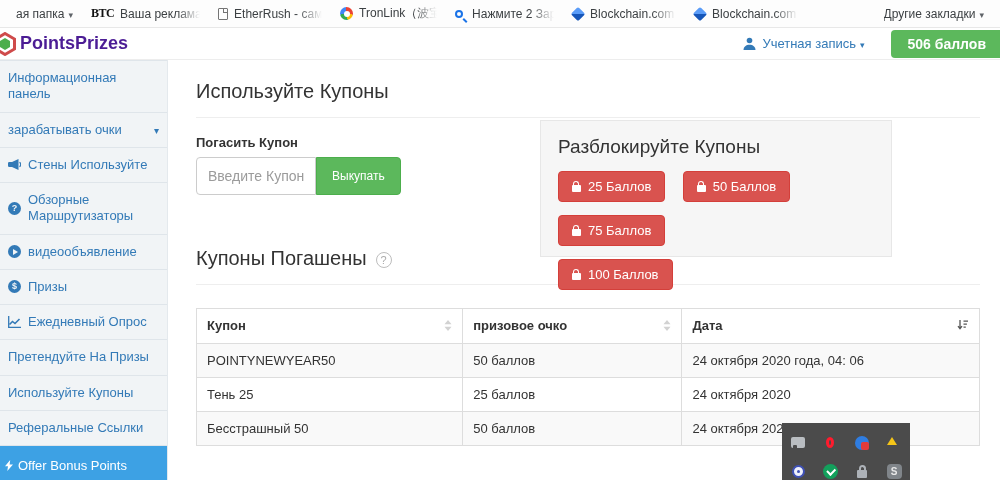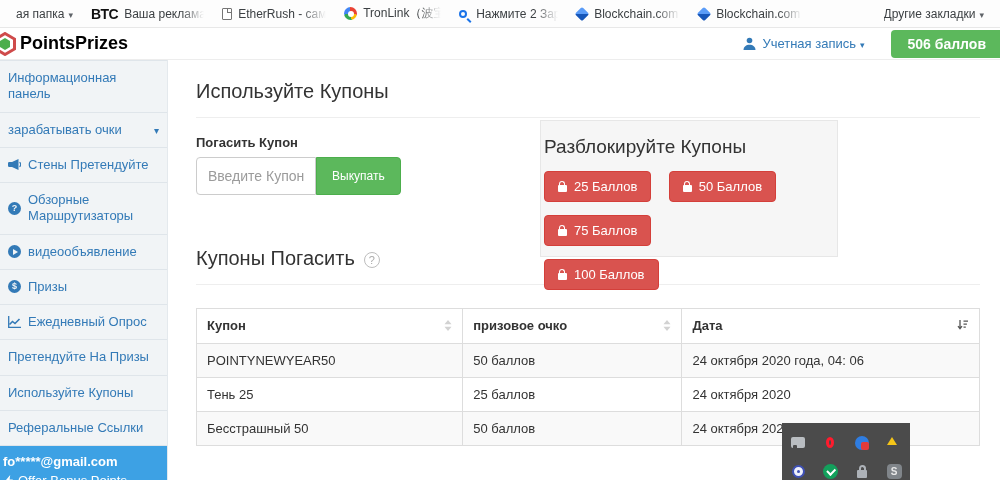--- a/index.html
+++ b/index.html
@@ -10,36 +10,36 @@
   .bmbar { position:absolute; top:0; left:0; right:0; height:28px; background:#fdfdfd;
            border-bottom:1px solid #e8e8e8; display:flex; align-items:center;
            padding:0 16px; gap:18px; font-size:12px; color:#3c4043; }
   .bm { display:flex; align-items:center; gap:6px; white-space:nowrap; cursor:pointer; }
   .bm-label { overflow:hidden; }
   .fade { -webkit-mask-image:linear-gradient(90deg,#000 72%,transparent);
           mask-image:linear-gradient(90deg,#000 72%,transparent); }
   .w80{max-width:80px}.w88{max-width:88px}.w78{max-width:78px}.w82{max-width:82px}.w86{max-width:86px}
   .caret::after { content:"▾"; font-size:9px; color:#5f6368; margin-left:4px; }
   .bm-spacer { flex:1; }
-  .icon-btc { font-weight:bold; font-size:14px; letter-spacing:-0.5px; color:#111; }
+  .icon-btc { font-weight:bold; font-size:12px; letter-spacing:-0.5px; color:#111;font-family:Liberation Serif, serif; }
   .icon-page { width:10px; height:12px; border:1.3px solid #757575; border-radius:1px; background:#fff; position:relative; }
   .icon-page::after { content:""; position:absolute; top:0; right:0; width:3px; height:3px; background:#fdfdfd; border-left:1.3px solid #757575; border-bottom:1.3px solid #757575; }
   .icon-tronlink { width:13px; height:13px; border-radius:50%;
       background:conic-gradient(#ea4335 0 100deg,#fbbc05 100deg 170deg,#34a853 170deg 260deg,#4285f4 260deg 360deg); position:relative; }
   .icon-tronlink::after { content:""; position:absolute; inset:3.5px; background:#fff; border-radius:50%; }
   .icon-search { width:8px; height:8px; border:2px solid #1a73e8; border-radius:50%; position:relative; margin-right:3px; }
   .icon-search::after { content:""; position:absolute; width:2px; height:5px; background:#1a73e8; transform:rotate(-45deg); left:7px; top:6px; }
   .icon-blockchain { width:12px; height:12px; transform:rotate(45deg) scale(.85);
       background:linear-gradient(135deg,#5a9cf8 50%,#1656b9 50%); border-radius:2px; }
 
   
   .appheader { position:absolute; top:28px; left:0; right:0; height:32px; background:#fff;
                display:flex; align-items:center; border-bottom:1px solid #ededed; }
   .logo { display:flex; align-items:center; margin-left:-7px; cursor:pointer; }
-  .brand { font-size:18px; font-weight:bold; color:#000000; margin-left:3px; }
+  .brand { font-size:18px; font-weight:bold; color:#4c1d95; margin-left:3px; }
   .hspacer { flex:1; }
   .account { display:flex; align-items:center; gap:6px; color:#337ab7; font-size:13px; cursor:pointer; }
   .account .caret::after{ color:#337ab7; }
   .points-badge { background:#5cb85c; color:#fff; font-weight:bold; font-size:14px;
                   padding:6px 17px; border-radius:4px; margin-left:26px; margin-right:-3px; cursor:pointer; }
 
   
   .sidebar { position:absolute; top:60px; left:0; width:168px; bottom:0; background:#f1f4f6;
              border-right:1px solid #e4e9ed; font-size:13px; }
   .snav .item { display:flex; align-items:center; gap:7px; padding:9px 8px;
@@ -66,22 +66,22 @@
   .page-title { margin:20px 20px 0 28px; font-size:20px; font-weight:normal; color:#333;
                 padding-bottom:14px; border-bottom:1px solid #eee; }
   .form-label { margin:17px 0 7px 28px; font-size:13px; font-weight:bold; color:#333; }
   .input-group { display:flex; margin-left:28px; height:38px; width:244px; }
   .coupon-input { width:120px; border:1px solid #ccc; border-radius:4px 0 0 4px; padding:0 11px;
                   font-size:14px; color:#555; font-family:"Liberation Sans",sans-serif; outline:none; }
   .coupon-input::placeholder { color:#9b9b9b; }
   .redeem-btn { background:#5cb85c; border:1px solid #4cae4c; color:#fff; font-size:12px;
                 padding:0 15px; border-radius:0 4px 4px 0; cursor:pointer; font-family:"Liberation Sans",sans-serif; }
 
-  .unlock-panel { position:absolute; left:372px; top:60px; width:298px; height:137px;
-                  background:#f6f6f6; border:1px solid #e7e7e7; border-radius:0; padding:15px 3px; }
+  .unlock-panel { position:absolute; left:372px; top:60px; width:352px; height:137px;
+                  background:#f6f6f6; border:1px solid #e7e7e7; border-radius:0; padding:15px 17px; }
   .unlock-title { font-size:19px; font-weight:normal; color:#333; margin-bottom:13px; }
   .lock-btn { display:inline-flex; align-items:center; gap:7px; background:#d9534f; border:1px solid #d43f3a;
               color:#fff; font-size:13px; padding:7px 13px; border-radius:4px; margin:0 13px 13px 0;
               cursor:pointer; font-family:"Liberation Sans",sans-serif; }
   .lock { width:9px; height:7px; background:#fff; border-radius:1px; position:relative; margin-top:4px; }
   .lock::before { content:""; position:absolute; top:-4.5px; left:1.2px; width:6.2px; height:5px;
                   border:1.6px solid #fff; border-bottom:none; border-radius:4px 4px 0 0; box-sizing:border-box; }
 
   .section-title { margin:52px 20px 0 28px; font-size:20px; font-weight:normal; color:#333;
                    padding-bottom:14px; border-bottom:1px solid #eee; display:flex; align-items:center; gap:9px; }
@@ -185,21 +185,21 @@
     </div>
     <div class="item">
       <span>зарабатывать очки</span>
       <span class="chev"></span>
     </div>
     <div class="item">
       <svg width="13" height="12" viewBox="0 0 13 12">
         <path fill="#337ab7" d="M10.5 0v11L4 8H1.2A1.2 1.2 0 0 1 0 6.8V4.2A1.2 1.2 0 0 1 1.2 3H4l6.5-3z"></path>
         <path fill="none" stroke="#337ab7" stroke-width="1.2" d="M11.5 3.2a2.8 2.8 0 0 1 0 4.6"></path>
       </svg>
-      <span>Стены Претендуйте</span>
+      <span>Стены Используйте</span>
     </div>
     <div class="item">
       <span class="q-blue"></span>
       <span>Обзорные Маршрутизаторы</span>
     </div>
     <div class="item">
       <span class="play-blue"></span>
       <span>видеообъявление</span>
     </div>
     <div class="item">
@@ -217,21 +217,20 @@
       <span>Претендуйте На Призы</span>
     </div>
     <div class="item">
       <span>Используйте Купоны</span>
     </div>
     <div class="item">
       <span>Реферальные Ссылки</span>
     </div>
   </div>
   <div class="notice">
-    <div class="email">fo*****@gmail.com</div>
     <div class="sub">
       <svg width="8" height="11" viewBox="0 0 8 11">
         <path fill="#fff" d="M5.2 0L0 6.2h3L2.3 11 8 4.4H4.6L5.2 0z"></path>
       </svg>
       <span>Offer Bonus Points</span>
     </div>
   </div>
 
 </div>
 
@@ -259,21 +258,21 @@
       <span>75 Баллов</span>
     </button>
     <br>
     <button class="lock-btn">
       <span class="lock"></span>
       <span>100 Баллов</span>
     </button>
   </div>
 
   <h2 class="section-title">
-    <span>Купоны Погасить</span>
+    <span>Купоны Погашены</span>
     <span class="q-gray"></span>
   </h2>
 
   <table class="coupons">
     <thead>
       <tr>
         <th class="c1">
           <span class="sort">
             <svg width="8" height="11" viewBox="0 0 8 11">
                 <path d="M4 0l3.5 4.3h-7z" fill="#d2d2d2"></path>

